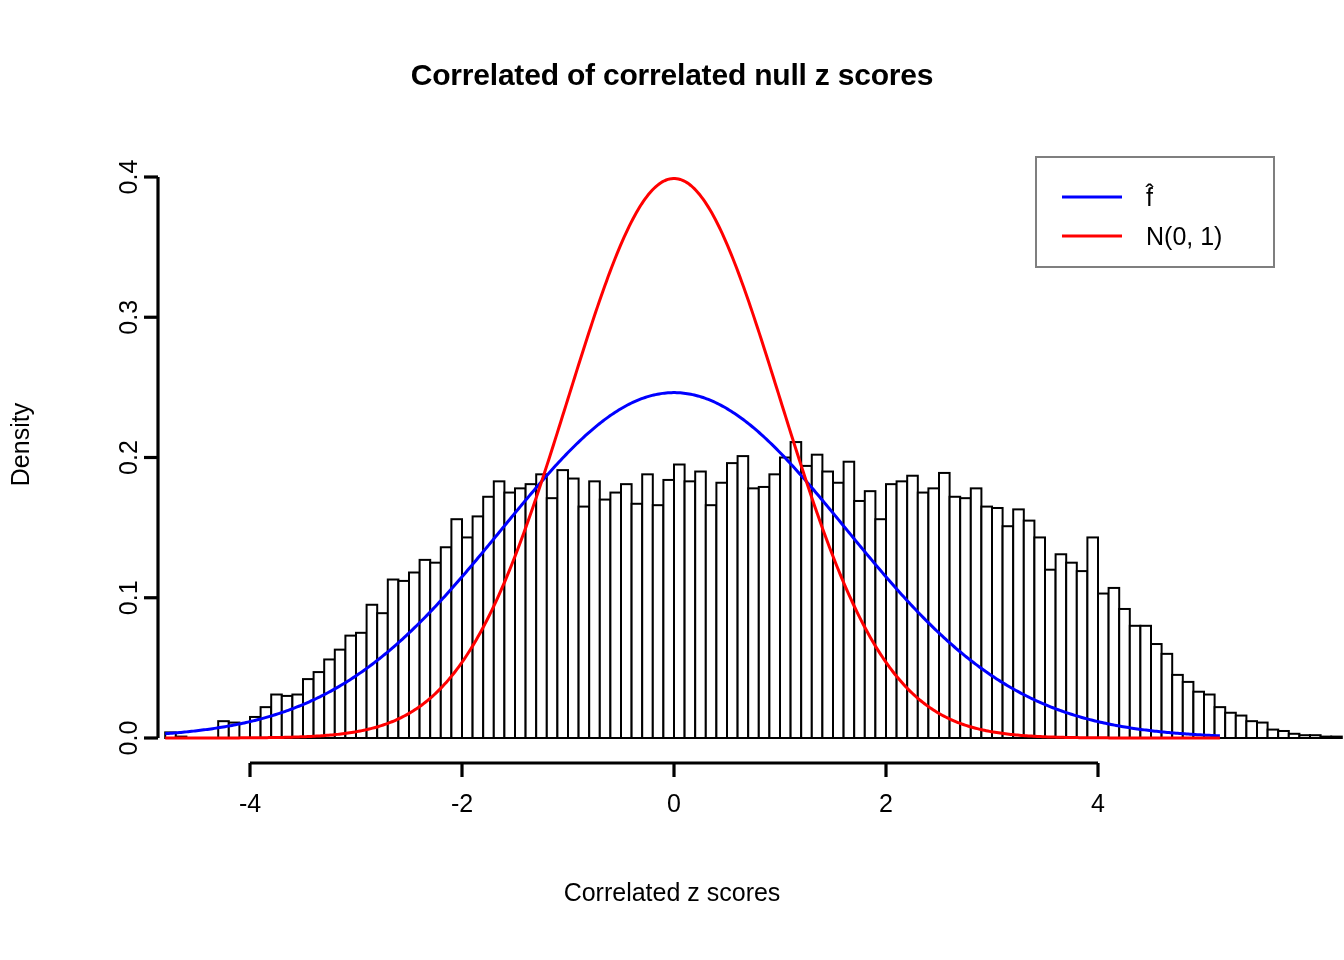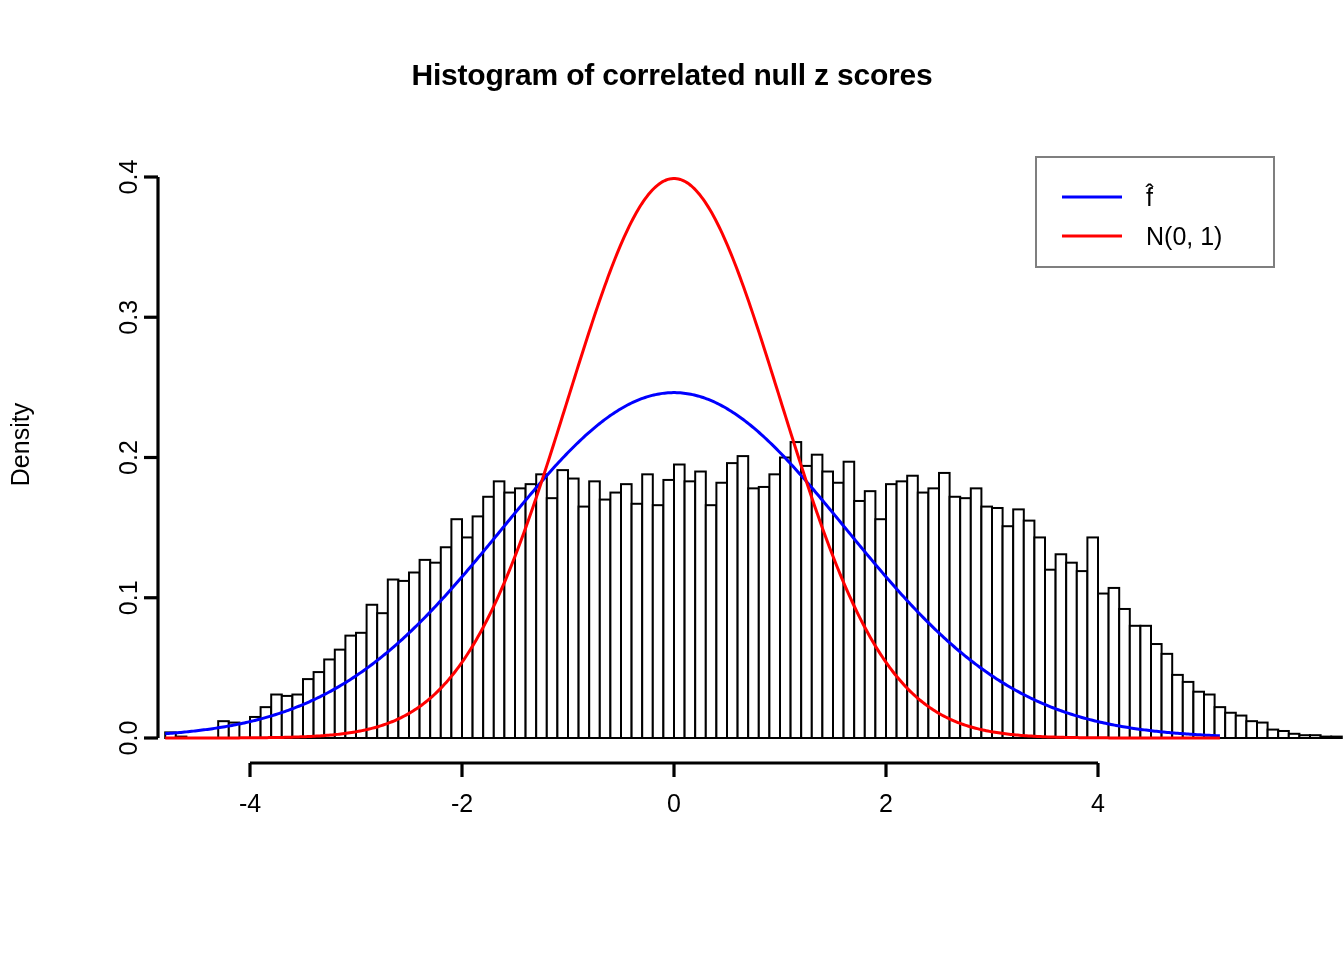--- a/index.html
+++ b/index.html
@@ -88,22 +88,23 @@
   }
   .legend-key-line {
     stroke-width: 3;
   }
 </style>
 </head>
 <body>
 
 <div id="figure">
 
-  <div id="plot-title">Histogram of correlated null z scores</div>
-
+  <div id="plot-title">Correlated of correlated null z scores</div>
+
+  <div id="x-axis-label">Correlated z scores</div>
 
   <div id="y-axis-label">Density</div>
 
   <svg id="canvas-svg" width="1344" height="960">
 
     <g id="bars-group">
         <rect x="165.20" y="732.39" width="10.60" height="5.61" class="hist-bar" fill="#ffffff" stroke="#000000"></rect>
         <rect x="175.80" y="736.60" width="10.60" height="1.40" class="hist-bar" fill="#ffffff" stroke="#000000"></rect>
         <rect x="186.40" y="738.00" width="10.60" height="0.00" class="hist-bar" fill="#ffffff" stroke="#000000"></rect>
         <rect x="197.00" y="738.00" width="10.60" height="0.00" class="hist-bar" fill="#ffffff" stroke="#000000"></rect>

